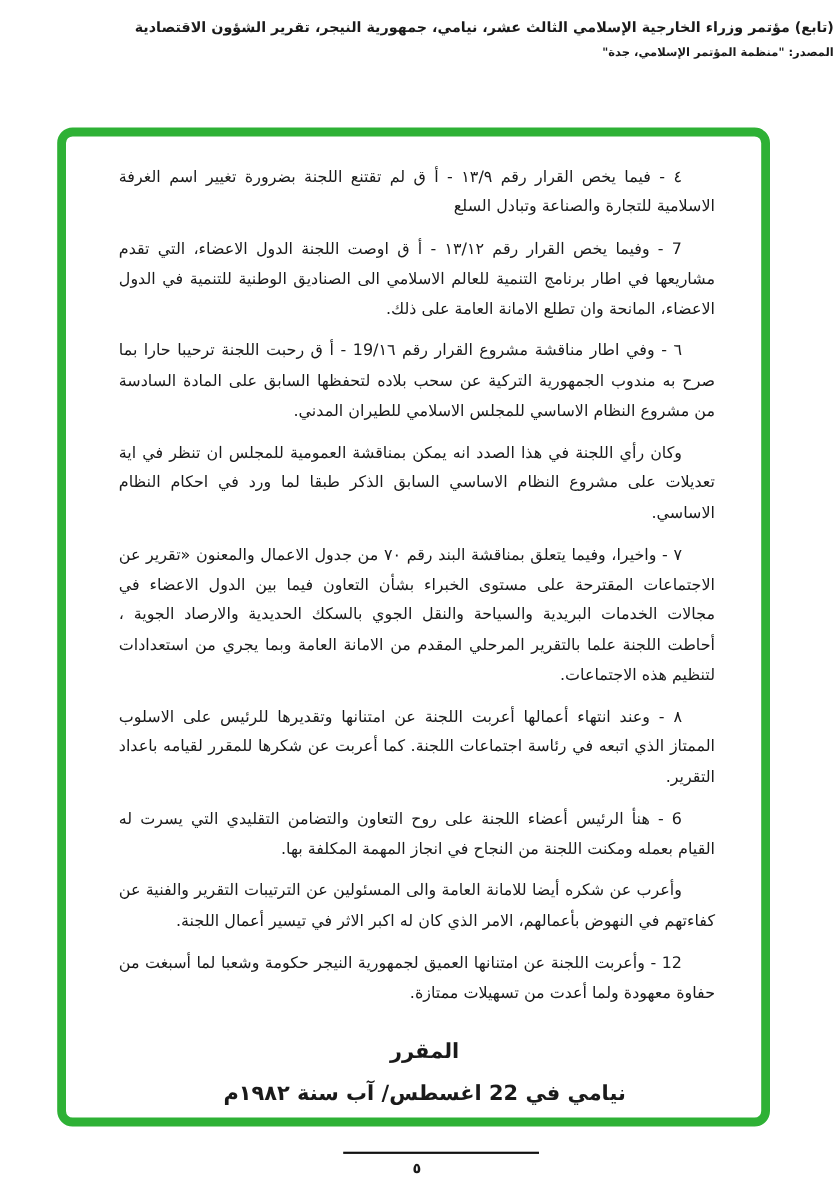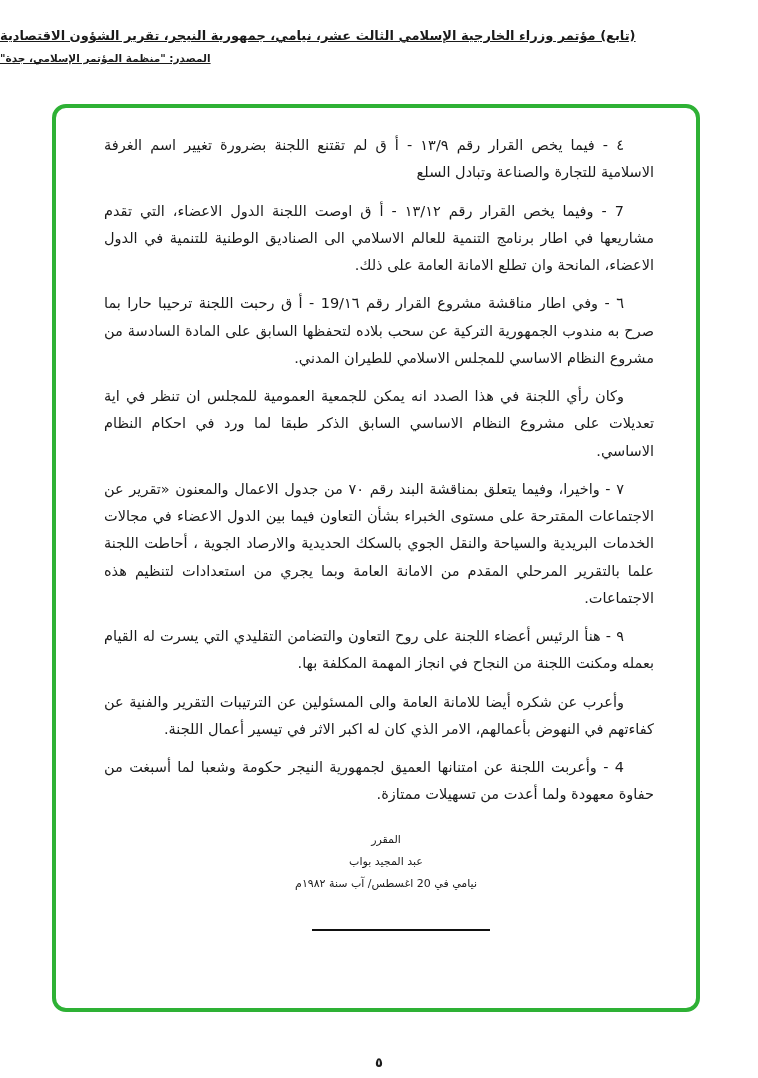--- a/index.html
+++ b/index.html
@@ -10,63 +10,63 @@
   .page {
     position: relative;
     width: 758px;
     height: 1078px;
     background: #ffffff;
     font-family: "DejaVu Sans", sans-serif;
     color: #1a1a1a;
     overflow: hidden;
   }
   .page-header {
-    text-align: left;
-    padding-top: 28px;
-    text-decoration: underline;
+    text-align: right;
+    padding-top: 18px;
   }
   .header-line1 {
     font-size: 13px;
     font-weight: bold;
     letter-spacing: 0;
   }
   .header-line2 {
     font-size: 10.5px;
     font-weight: bold;
     margin-top: 9px;
   }
   .green-frame {
     position: absolute;
     left: 52px;
-    top: 104px;
+    top: 116px;
     width: 648px;
     height: 908px;
-    border: 4px solid #ec4899;
+    border: 8px solid #ec4899;
     border-radius: 14px;
     box-sizing: border-box;
   }
   .doc-body {
     direction: rtl;
     padding: 24px 42px 0 48px;
     font-size: 14.5px;
     line-height: 1.88;
     text-align: justify;
   }
   .doc-body p {
     margin: 0 0 11px 0;
     text-indent: 30px; 
   }
   .signature-block {
     direction: rtl;
     margin: 20px auto 0;
     width: fit-content;
     text-align: center;
-    font-size: 11px;
+    font-size: 19px;
     line-height: 2.0;
     transform: translateX(7px);
+    font-weight: bold;
   }
   .signature-divider {
     width: 178px;
     height: 2px;
     background: #111111;
     margin: 34px auto 0;
     transform: translateX(22px);
   }
   .page-footer {
     position: absolute;
@@ -92,35 +92,35 @@
 
   <div class="green-frame" style="border-color: rgb(46, 177, 53);">
     <div class="doc-body">
 
       <p>٤ - فيما يخص القرار رقم ١٣/٩ - أ ق لم تقتنع اللجنة بضرورة تغيير اسم الغرفة الاسلامية للتجارة والصناعة وتبادل السلع</p>
 
       <p>7 - وفيما يخص القرار رقم ١٣/١٢ - أ ق اوصت اللجنة الدول الاعضاء، التي تقدم مشاريعها في اطار برنامج التنمية للعالم الاسلامي الى الصناديق الوطنية للتنمية في الدول الاعضاء، المانحة وان تطلع الامانة العامة على ذلك.</p>
 
       <p>٦ - وفي اطار مناقشة مشروع القرار رقم 19/١٦ - أ ق رحبت اللجنة ترحيبا حارا بما صرح به مندوب الجمهورية التركية عن سحب بلاده لتحفظها السابق على المادة السادسة من مشروع النظام الاساسي للمجلس الاسلامي للطيران المدني.</p>
 
-      <p>وكان رأي اللجنة في هذا الصدد انه يمكن للجمعية العمومية للمجلس ان تنظر في اية تعديلات على مشروع النظام الاساسي السابق الذكر طبقا لما ورد في احكام النظام الاساسي.</p>
+      <p>وكان رأي اللجنة في هذا الصدد انه يمكن بمناقشة العمومية للمجلس ان تنظر في اية تعديلات على مشروع النظام الاساسي السابق الذكر طبقا لما ورد في احكام النظام الاساسي.</p>
 
       <p>٧ - واخيرا، وفيما يتعلق بمناقشة البند رقم ٧٠ من جدول الاعمال والمعنون «تقرير عن الاجتماعات المقترحة على مستوى الخبراء بشأن التعاون فيما بين الدول الاعضاء في مجالات الخدمات البريدية والسياحة والنقل الجوي بالسكك الحديدية والارصاد الجوية ، أحاطت اللجنة علما بالتقرير المرحلي المقدم من الامانة العامة وبما يجري من استعدادات لتنظيم هذه الاجتماعات.</p>
 
+      <p>٨ - وعند انتهاء أعمالها أعربت اللجنة عن امتنانها وتقديرها للرئيس على الاسلوب الممتاز الذي اتبعه في رئاسة اجتماعات اللجنة. كما أعربت عن شكرها للمقرر لقيامه باعداد التقرير.</p>
 
-      <p>٩ - هنأ الرئيس أعضاء اللجنة على روح التعاون والتضامن التقليدي التي يسرت له القيام بعمله ومكنت اللجنة من النجاح في انجاز المهمة المكلفة بها.</p>
+      <p>6 - هنأ الرئيس أعضاء اللجنة على روح التعاون والتضامن التقليدي التي يسرت له القيام بعمله ومكنت اللجنة من النجاح في انجاز المهمة المكلفة بها.</p>
 
       <p>وأعرب عن شكره أيضا للامانة العامة والى المسئولين عن الترتيبات التقرير والفنية عن كفاءتهم في النهوض بأعمالهم، الامر الذي كان له اكبر الاثر في تيسير أعمال اللجنة.</p>
 
-      <p>4 - وأعربت اللجنة عن امتنانها العميق لجمهورية النيجر حكومة وشعبا لما أسبغت من حفاوة معهودة ولما أعدت من تسهيلات ممتازة.</p>
+      <p>12 - وأعربت اللجنة عن امتنانها العميق لجمهورية النيجر حكومة وشعبا لما أسبغت من حفاوة معهودة ولما أعدت من تسهيلات ممتازة.</p>
 
       <div class="signature-block">
         <div>المقرر</div>
-        <div>عبد المجيد بواب</div>
-        <div>نيامي في 20 اغسطس/ آب سنة ١٩٨٢م</div>
+        <div>نيامي في 22 اغسطس/ آب سنة ١٩٨٢م</div>
       </div>
 
       <div class="signature-divider"></div>
 
     </div>
   </div>
 
   <footer class="page-footer">
     <div class="page-number">٥</div>
   </footer>

